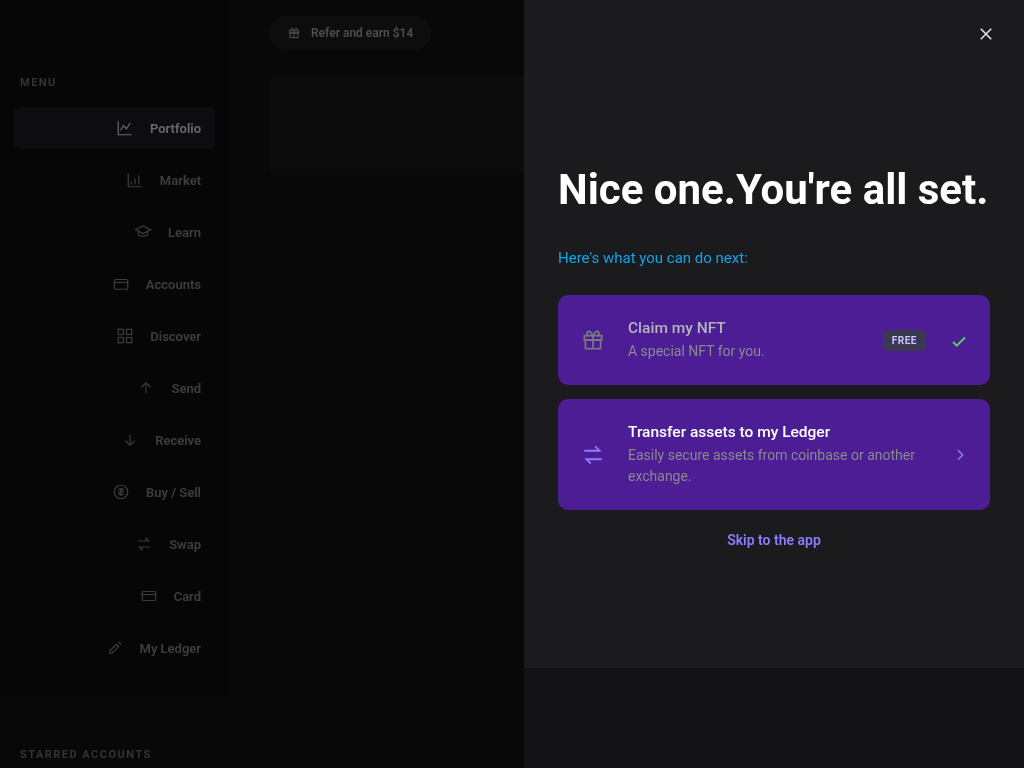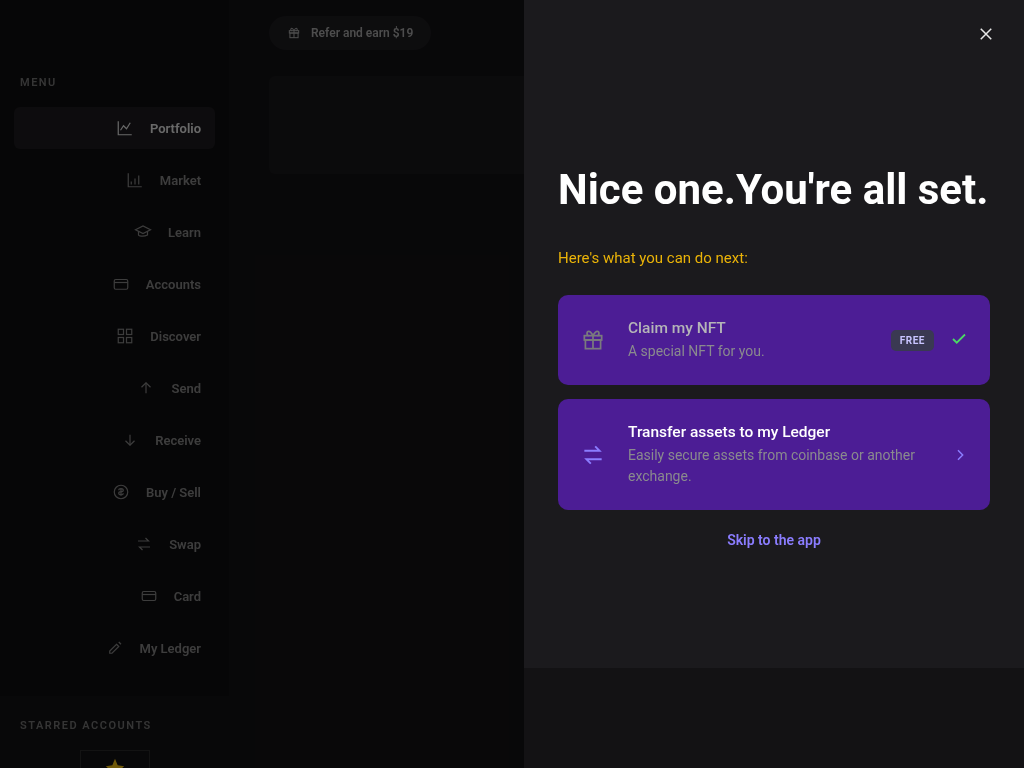--- a/index.html
+++ b/index.html
@@ -51,21 +51,21 @@
     flex: none;
     display: inline-flex;
     align-items: center;
     justify-content: center;
   }
   .nav-icon svg { stroke: currentColor; fill: none; stroke-width: 1.6; }
   .starred-header {
     font-size: 11px;
     letter-spacing: 1.5px;
     color: #777;
-    margin: 50px 0 18px 6px;
+    margin: 79px 0 18px 6px;
     font-weight: 600;
   }
   .star-box {
     width: 70px;
     height: 30px;
     margin: 0 auto;
     border: 1px solid #2a2a2a;
     display: flex;
     align-items: flex-end;
     justify-content: center;
@@ -140,21 +140,21 @@
   .drawer-title {
     margin-top: 130px;
     font-size: 42px;
     line-height: 1.5;
     font-weight: 700;
     color: #fff;
   }
   .drawer-sub {
     margin-top: 28px;
     font-size: 15px;
-    color: #eab308;
+    color: #0ea5e9;
   }
   .card {
     margin-top: 28px;
     background: #4c1d95;
     border-radius: 10px;
     padding: 24px 22px;
     display: flex;
     align-items: center;
     gap: 22px;
     cursor: pointer;
@@ -172,21 +172,21 @@
     color: #b5b5b8;
     font-weight: 500;
   }
   .card.alt .card-title { color: #fff; }
   .card-desc {
     margin-top: 4px;
     font-size: 14px;
     color: #8a8a8e;
     line-height: 1.45;
   }
-  .badge-wrap { display: flex; align-items: flex-start; gap: 16px; }
+  .badge-wrap { display: flex; align-items: flex-end; gap: 24px; }
   .badge-free {
     background: #3a3952;
     color: #c9c5ff;
     font-size: 10px;
     font-weight: 700;
     letter-spacing: 0.5px;
     padding: 5px 9px;
     border-radius: 5px;
   }
   .check { color: #4bd964; width: 18px; height: 18px; }
@@ -326,21 +326,21 @@
   </div>
 </nav>
 
 <main class="main">
   <div class="refer-pill">
     <svg viewBox="0 0 24 24" width="14" height="14" stroke="currentColor" fill="none" stroke-width="1.8">
         <rect x="4" y="8" width="16" height="4"></rect>
         <rect x="5" y="12" width="14" height="8"></rect>
         <path d="M12 8v12M8 8c-2 0-2-4 0-4 2 0 4 4 4 4M16 8c2 0 2-4 0-4-2 0-4 4-4 4"></path>
       </svg>
-    <span>Refer and earn $19</span>
+    <span>Refer and earn $14</span>
   </div>
   <div class="placeholder-box">THIS IS A PLACE HOLDER</div>
   <div class="add-account-block">
     <div class="line1">Add an account to</div>
     <div class="line1">the app fo</div>
   </div>
 </main>
 
 <div class="dim"></div>
 

